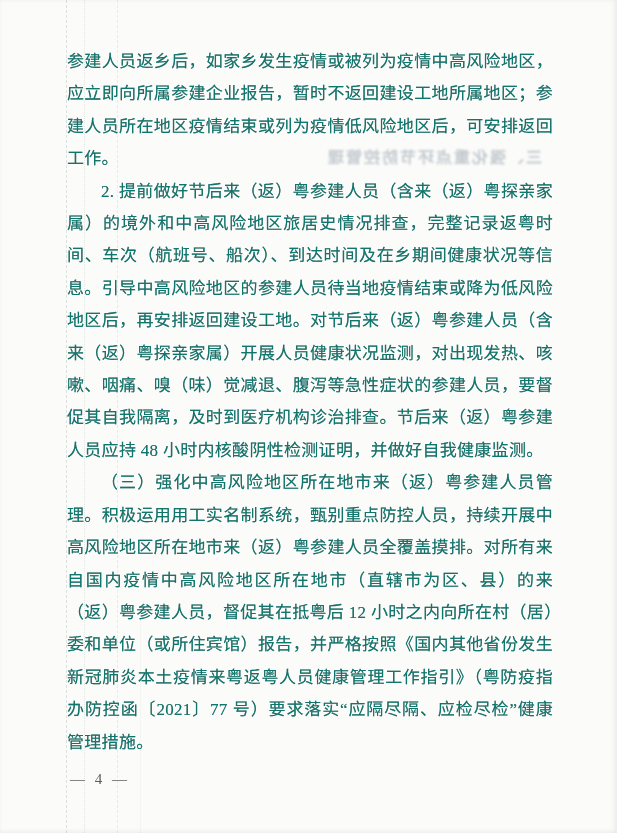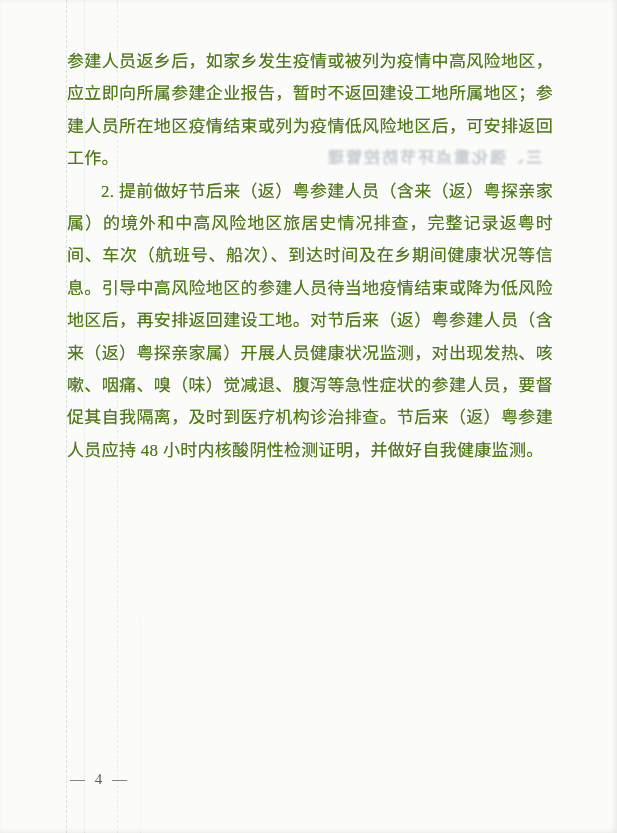--- a/index.html
+++ b/index.html
@@ -43,21 +43,21 @@
     filter: blur(1.1px);
     white-space: nowrap;
     pointer-events: none;
     user-select: none;
   }
   .text-block {
     position: absolute;
     left: 67px;
     top: 46px;
     width: 486px;
-    color: #4d7c0f;
+    color: #0f766e;
     font-size: 17px;
     line-height: 32.4px;
     letter-spacing: 0.3px;
     text-align: justify;
     text-shadow: 0 0 0.5px rgba(70,70,72,0.55);
   }
   .text-block p.para { margin: 0; }
   .text-block p.indent { text-indent: 2em; }
   .page-number {
     position: absolute;
@@ -76,17 +76,18 @@
   <div class="artifact-line line-a"></div>
   <div class="artifact-line line-b"></div>
   <div class="artifact-line line-c"></div>
   <div class="artifact-line line-d"></div>
 
   <div class="bleedthrough">三、强化重点环节防控管理</div>
 
   <div class="text-block">
       <p class="para">参建人员返乡后，如家乡发生疫情或被列为疫情中高风险地区，应立即向所属参建企业报告，暂时不返回建设工地所属地区；参建人员所在地区疫情结束或列为疫情低风险地区后，可安排返回工作。</p>
       <p class="para indent">2. 提前做好节后来（返）粤参建人员（含来（返）粤探亲家属）的境外和中高风险地区旅居史情况排查，完整记录返粤时间、车次（航班号、船次）、到达时间及在乡期间健康状况等信息。引导中高风险地区的参建人员待当地疫情结束或降为低风险地区后，再安排返回建设工地。对节后来（返）粤参建人员（含来（返）粤探亲家属）开展人员健康状况监测，对出现发热、咳嗽、咽痛、嗅（味）觉减退、腹泻等急性症状的参建人员，要督促其自我隔离，及时到医疗机构诊治排查。节后来（返）粤参建人员应持 48 小时内核酸阴性检测证明，并做好自我健康监测。</p>
+      <p class="para indent">（三）强化中高风险地区所在地市来（返）粤参建人员管理。积极运用用工实名制系统，甄别重点防控人员，持续开展中高风险地区所在地市来（返）粤参建人员全覆盖摸排。对所有来自国内疫情中高风险地区所在地市（直辖市为区、县）的来（返）粤参建人员，督促其在抵粤后 12 小时之内向所在村（居）委和单位（或所住宾馆）报告，并严格按照《国内其他省份发生新冠肺炎本土疫情来粤返粤人员健康管理工作指引》（粤防疫指办防控函〔2021〕77 号）要求落实“应隔尽隔、应检尽检”健康管理措施。</p>
     </div>
 
   <div class="page-number">— 4 —</div>
 
 </div>
 
 </body></html>

